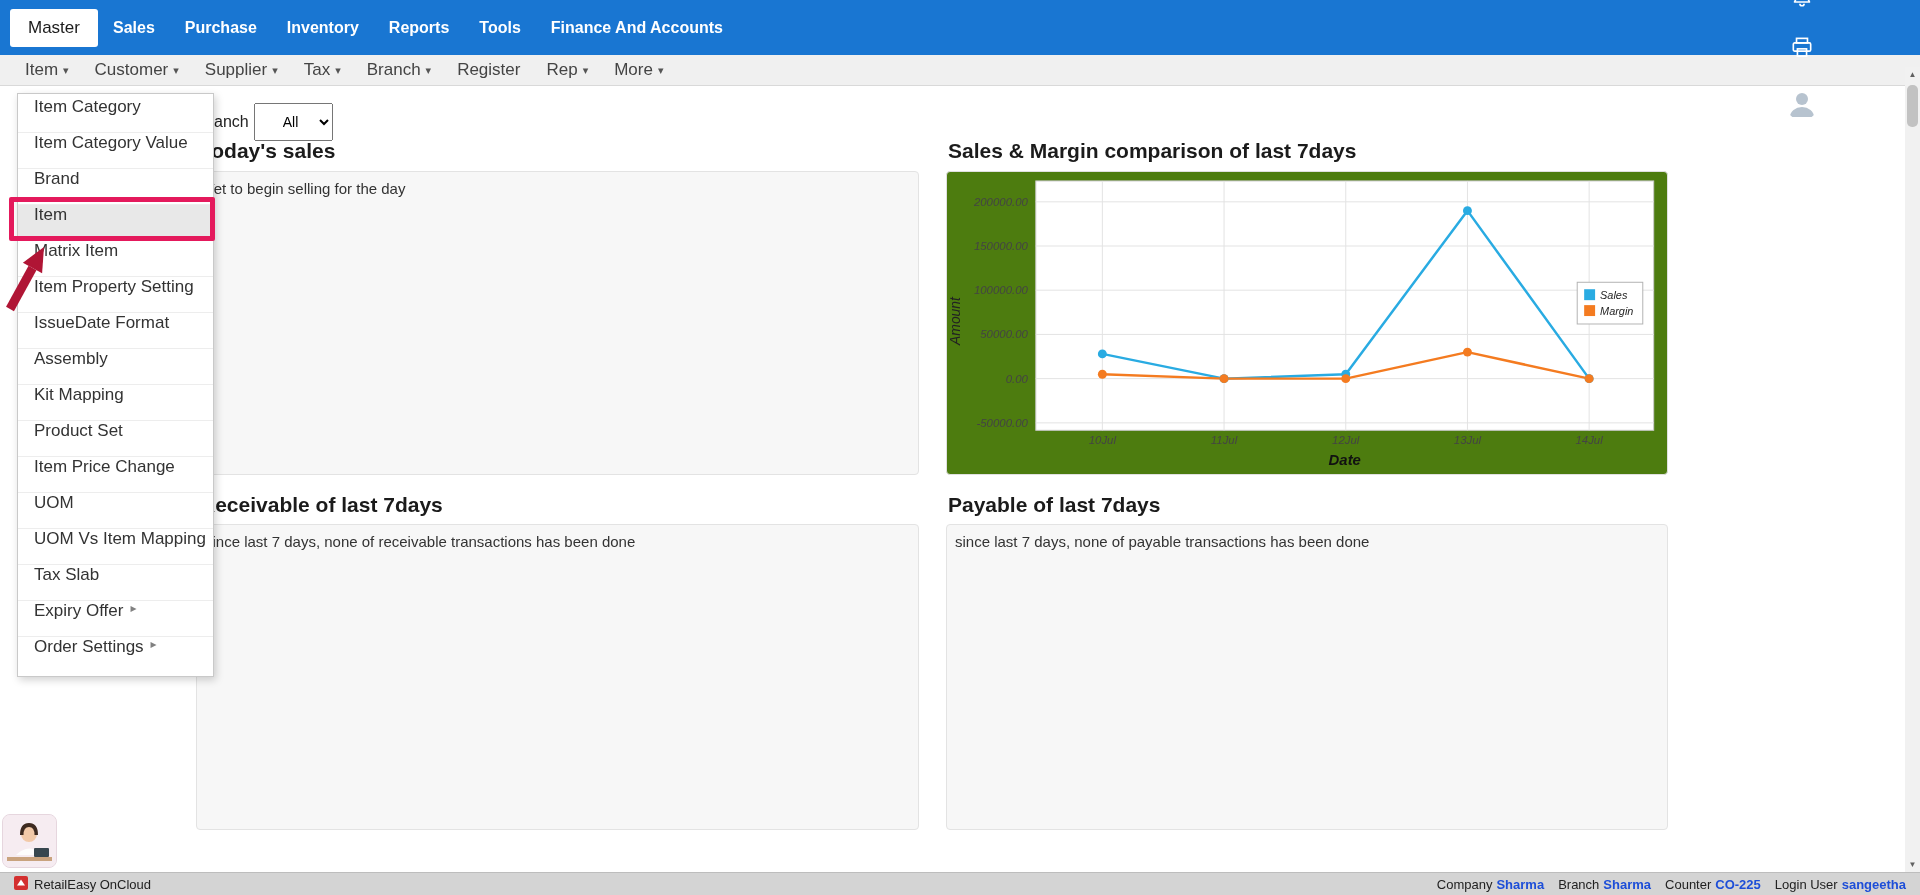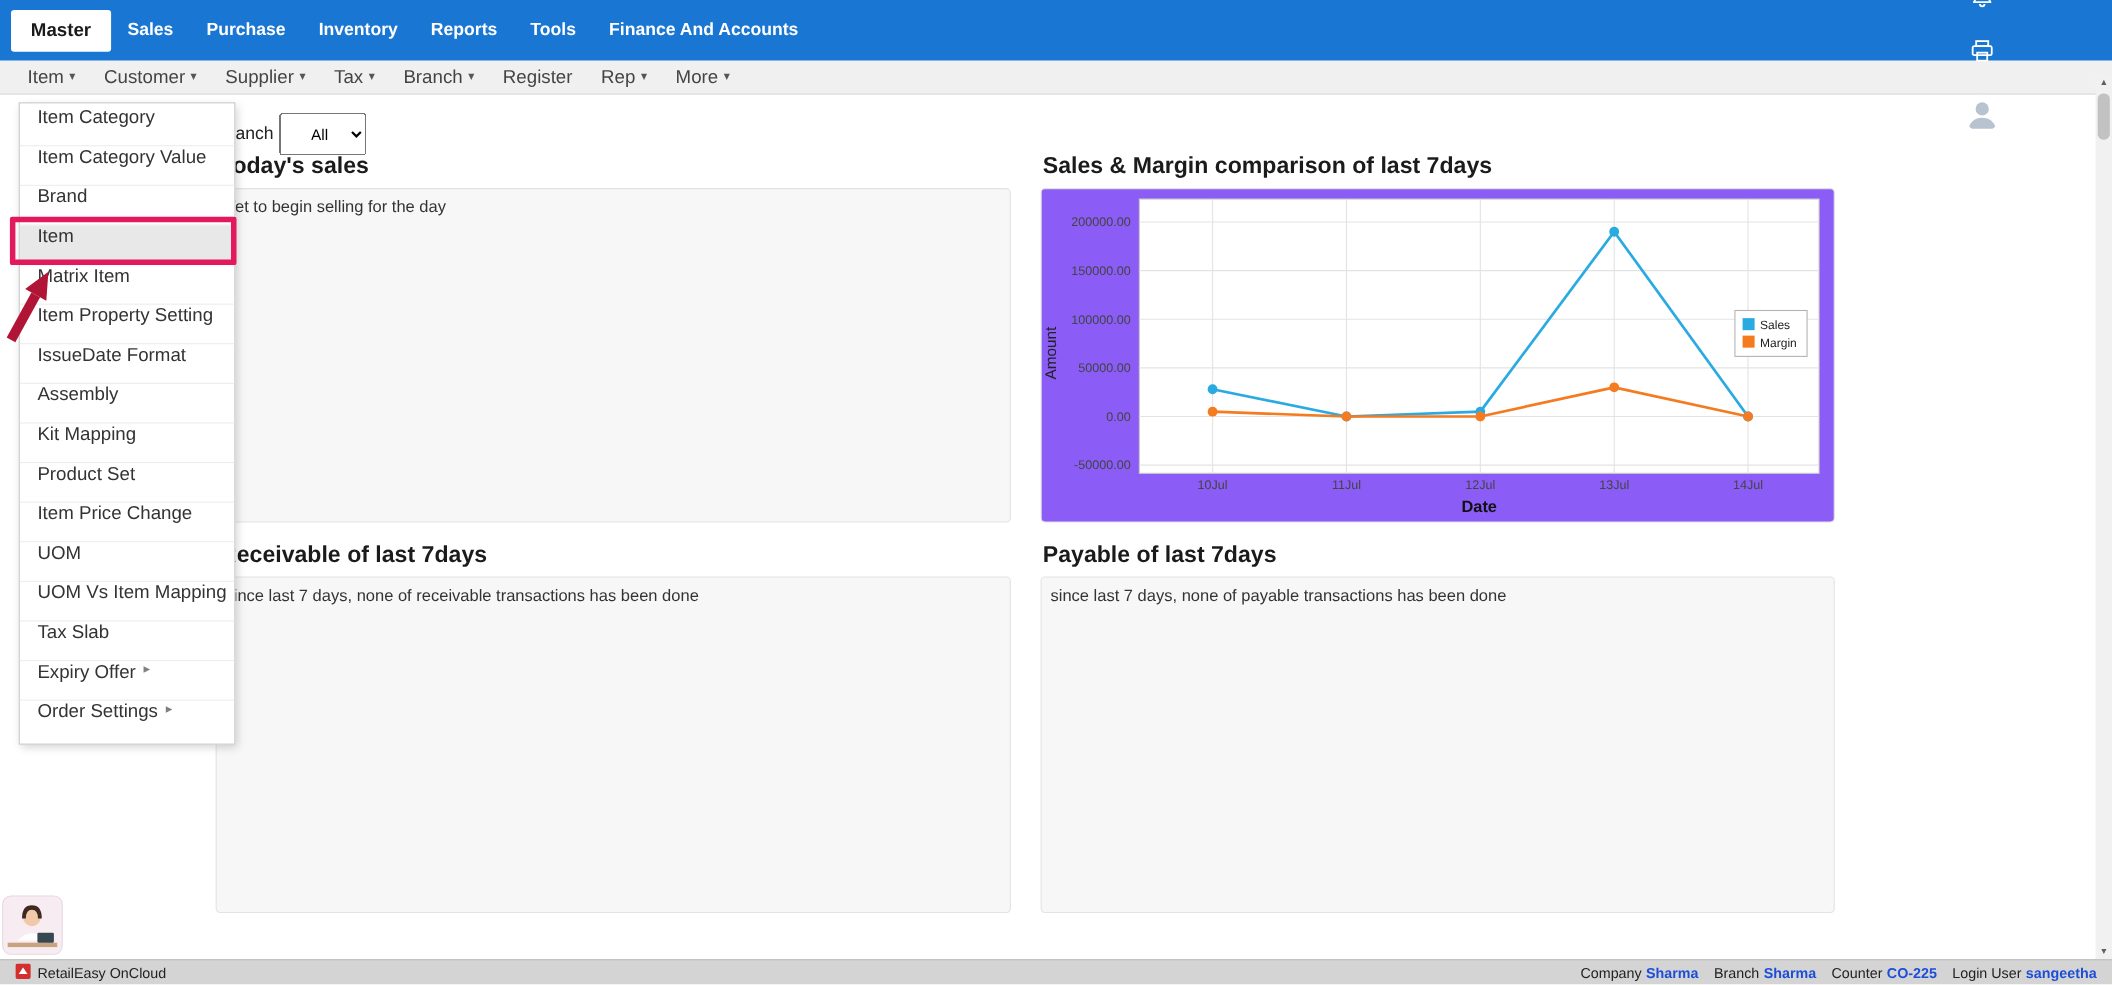--- a/index.html
+++ b/index.html
@@ -3,21 +3,21 @@
 <meta charset="utf-8">
 <style>
   html,body{margin:0;padding:0;}
   body{
     width:1920px;height:895px;position:relative;overflow:hidden;
     background:#ffffff;font-family:"Liberation Sans",sans-serif;
   }
   
   .topnav{position:absolute;top:0;left:0;width:1920px;height:55px;background:var(--navbar,#1976d2);
     display:flex;align-items:center;padding-left:10px;box-sizing:border-box;z-index:10;}
-  .master-btn{background:#fff;color:#1b1b1b;font-weight:700;font-size:17px;padding:9px 18px;
+  .master-btn{background:#fff;color:#1b1b1b;font-weight:400;font-size:17px;padding:9px 18px;
     border:none;border-radius:3px;cursor:pointer;font-family:inherit;}
   .topnav-item{color:#fff;font-weight:700;font-size:16px;padding:0 15px;cursor:pointer;white-space:nowrap;}
   .nav-right{margin-left:auto;display:flex;align-items:center;gap:24px;padding-right:16px;flex-direction:column;}
   .search-input{width:204px;height:27px;border:1px solid #e0e7ef;border-radius:3px;padding:0 8px;
     font-size:14px;color:#333;box-sizing:border-box;outline:none;font-family:inherit;}
   .icon-btn{position:relative;width:26px;height:26px;display:flex;align-items:center;justify-content:center;cursor:pointer;}
   .badge{position:absolute;top:-7px;right:-9px;min-width:16px;height:16px;border-radius:8px;background:var(--badge,#f4511e);
     color:#fff;font-size:11px;font-weight:700;display:flex;align-items:center;justify-content:center;padding:0 3px;}
   .avatar{width:34px;height:34px;border-radius:50%;overflow:hidden;cursor:pointer;flex:0 0 auto;}
   
@@ -25,21 +25,21 @@
     border-bottom:1px solid #d9d9d9;display:flex;align-items:center;padding-left:12px;box-sizing:border-box;
     z-index:5;font-size:17px;color:#444;}
   .menubar-item{padding:0 13px;display:flex;align-items:center;gap:5px;cursor:pointer;white-space:nowrap;}
   .caret{font-size:11px;color:#555;line-height:1;}
   
   .branch-row{position:absolute;top:103px;left:198px;display:flex;align-items:center;gap:5px;z-index:1;}
   .branch-row label{font-size:16px;color:#222;}
   .branch-row select{width:79px;height:38px;font-size:14px;font-family:inherit;padding-left:24px;}
   .panel{position:absolute;background:#f7f7f7;border:1px solid #e3e3e3;border-radius:4px;box-sizing:border-box;z-index:1;}
   #panel-today{left:196px;top:171px;width:723px;height:304px;}
-  #panel-chart{left:946px;top:171px;width:722px;height:304px;background:#8b5cf6;border-color:#e0e0e0;}
+  #panel-chart{left:946px;top:171px;width:722px;height:304px;background:#4d7c0f;border-color:#e0e0e0;font-style:italic;}
   #panel-receivable{left:196px;top:524px;width:723px;height:306px;}
   #panel-payable{left:946px;top:524px;width:722px;height:306px;}
   .panel-title{position:absolute;font-size:21px;font-weight:600;color:#1b1b1b;z-index:1;white-space:nowrap;}
   #title-today{left:200px;top:139px;}
   #title-chart{left:948px;top:139px;}
   #title-receivable{left:200px;top:493px;}
   #title-payable{left:948px;top:493px;}
   .panel-msg{padding:8px 0 0 8px;font-size:15px;color:#333;}
   #panel-chart svg{width:100%;height:100%;display:block;}
   

